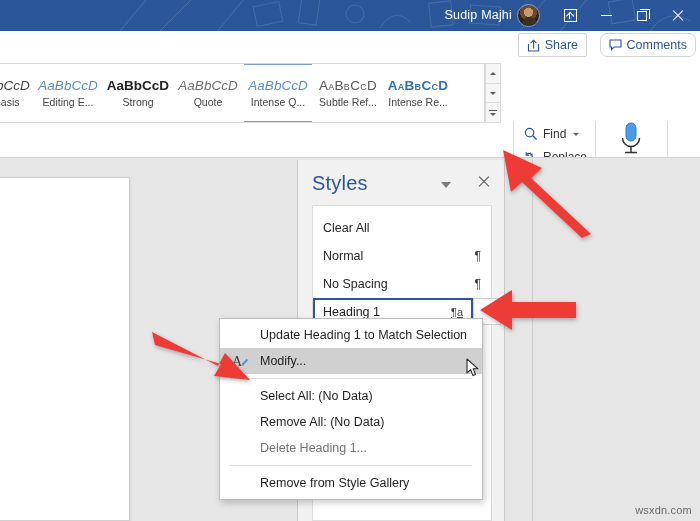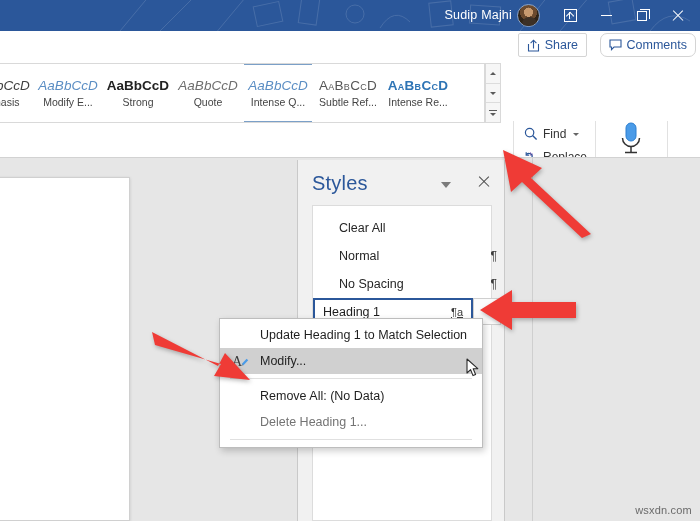--- a/index.html
+++ b/index.html
@@ -147,21 +147,21 @@
   .pane-close:before,.pane-close:after{content:"";position:absolute;left:1px;top:7px;width:14px;height:1.3px;background:#4a4a4a;}
   .pane-close:before{transform:rotate(45deg);}
   .pane-close:after{transform:rotate(-45deg);}
 
   .stylelist{
     position:absolute;left:14px;top:45px;width:180px;height:316px;background:#fff;
     border:1px solid #dcdcdc;box-sizing:border-box;
   }
   .st-item{
     position:absolute;left:0;width:178px;height:28px;display:flex;align-items:center;
-    padding:0 10px;box-sizing:border-box;font-size:12.5px;color:#262626;margin-left:16px;
+    padding:0 10px;box-sizing:border-box;font-size:12.5px;color:#262626;
   }
   .st-mark{margin-left:auto;font-size:12px;color:#3a3a3a;}
   .st-mark.linked{text-decoration:underline;font-size:11px;}
   .st-sel{
     position:absolute;left:2px;top:130px;width:158px;height:27px;
     border:2px solid #2b579a;box-sizing:border-box;background:#fff;
     display:flex;align-items:center;padding:0 8px;font-size:12.5px;color:#1d1d1d;
   }
   .st-sel-caret{
     position:absolute;left:160px;top:130px;width:28px;height:27px;background:#fbfbfb;
@@ -255,21 +255,21 @@
 
   <div class="ribbon">
 
     <div class="gallery">
       <div class="gal-item s-emphasis" style="left:-34px;">
         <span class="gal-sample">AaBbCcD</span>
         <span class="gal-name">mphasis</span>
       </div>
       <div class="gal-item s-intenseE" style="left:34px;">
         <span class="gal-sample">AaBbCcD</span>
-        <span class="gal-name">Modify E...</span>
+        <span class="gal-name">Editing E...</span>
       </div>
       <div class="gal-item s-strong" style="left:104px;">
         <span class="gal-sample">AaBbCcD</span>
         <span class="gal-name">Strong</span>
       </div>
       <div class="gal-item s-quote" style="left:174px;">
         <span class="gal-sample">AaBbCcD</span>
         <span class="gal-name">Quote</span>
       </div>
       <div class="gal-item s-intenseQ" style="left:244px;">
@@ -407,26 +407,32 @@
         <svg width="18" height="16" viewBox="0 0 18 16">
           <text x="0" y="13" font-size="14" fill="#3b3b3b" font-family="Liberation Serif, serif">A</text>
           <path d="M10.5 11.8 L15.4 6.4" stroke="#4a9be8" stroke-width="2.2" fill="none"></path>
           <path d="M9.4 12.9 L10.9 12.2 L10.2 10.8 Z" fill="#7b7b7b"></path>
         </svg>
       </span>
       <span>Modify...</span>
     </div>
     <div class="ctx-sep"></div>
     <div class="ctx-item">
+      <span>Select All: (No Data)</span>
+    </div>
+    <div class="ctx-item">
       <span>Remove All: (No Data)</span>
     </div>
     <div class="ctx-item disabled">
       <span>Delete Heading 1...</span>
     </div>
     <div class="ctx-sep"></div>
+    <div class="ctx-item">
+      <span>Remove from Style Gallery</span>
+    </div>
   </div>
 
   <div class="cursor">
     <svg width="14" height="20" viewBox="0 0 14 20">
       <path d="M1 1 L1 15 L4.6 11.6 L7 17.6 L9.6 16.5 L7.2 10.8 L11.8 10.6 Z" fill="#ffffff" stroke="#2b2b2b" stroke-width="1.1" stroke-linejoin="round"></path>
     </svg>
   </div>
 
   <div class="arrow ar-top">
     <svg width="105" height="90" viewBox="0 0 105 90">

